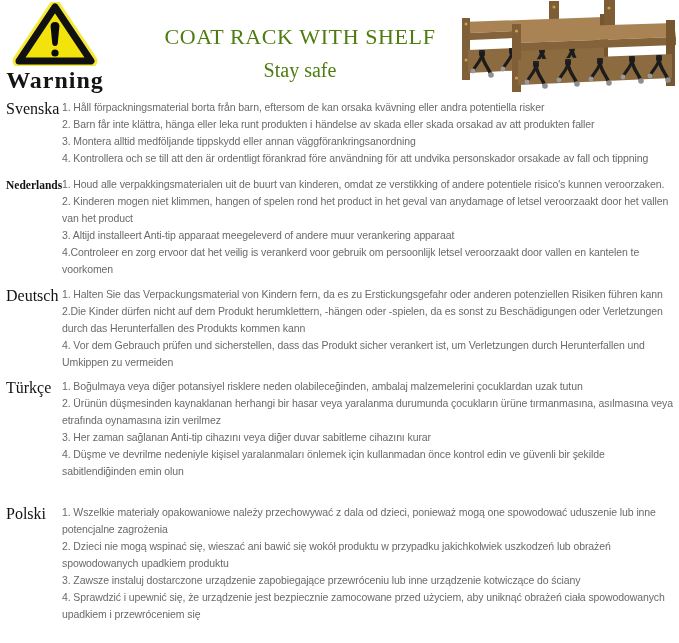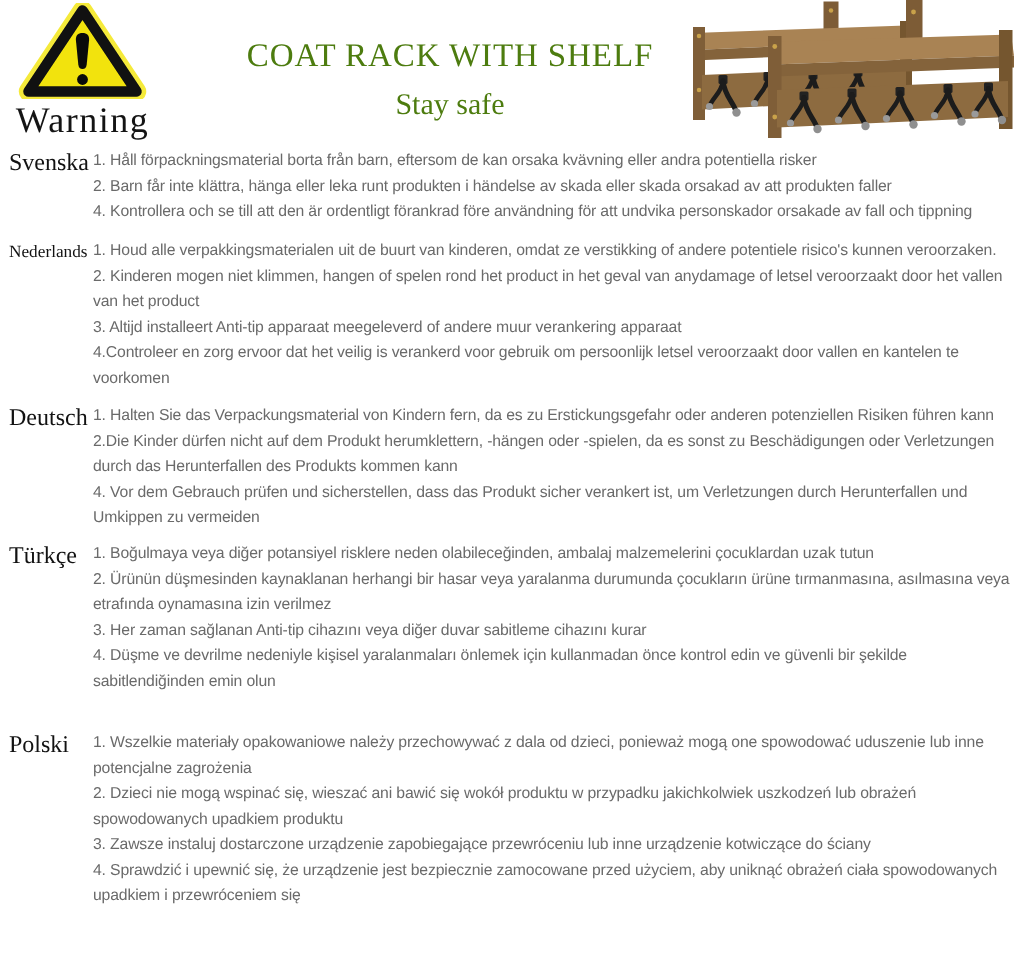--- a/index.html
+++ b/index.html
@@ -1,33 +1,33 @@
 <!DOCTYPE html>
 <html><head>
 <meta charset="utf-8">
 <style>
   html,body{margin:0;padding:0;background:#ffffff;}
   .page{position:relative;width:679px;height:643px;background:#ffffff;overflow:hidden;
         font-family:"Liberation Sans",sans-serif;}
   
   .header{position:relative;height:96px;}
   .warning-block{position:absolute;left:2px;top:2px;width:106px;text-align:center;}
-  .warning-word{font-family:"Liberation Serif",serif;font-weight:normal;font-size:24px;
+  .warning-word{font-family:"Liberation Serif",serif;font-weight:bold;font-size:24px;
                 color:#141414;margin-top:-3px;letter-spacing:1px;}
   .title-block{position:absolute;left:118px;top:24px;width:364px;text-align:center;
                font-family:"Liberation Serif",serif;color:#4d7c0f;}
   .main-title{font-size:22px;font-weight:normal;margin:0;letter-spacing:0.6px;white-space:nowrap;}
   .sub-title{font-size:20px;font-weight:normal;margin:9px 0 0 0;}
   .product-img{position:absolute;right:1px;top:0;}
   
   .sections{padding:3px 4px 0 6px;}
   .lang-section{display:flex;align-items:flex-start;}
   .lang-label{flex:0 0 56px;width:56px;font-family:"Liberation Serif",serif;
               font-size:16px;color:#121212;line-height:17px;padding-top:1px;}
-  .lang-label.small{font-size:11.5px;font-weight:normal;}
+  .lang-label.small{font-size:11.5px;font-weight:bold;}
   .items{flex:1;max-width:615px;}
   .items p{margin:0;font-size:10.5px;line-height:17px;color:#6a6a6a;letter-spacing:-0.1px;}
   .mb-sv{margin-bottom:9px;}
   .mb-nl{margin-bottom:8px;}
   .mb-de{margin-bottom:7px;}
   .mb-tr{margin-bottom:24px;}
   .mb-pl{margin-bottom:0;}
 </style>
 </head>
 <body>
@@ -115,20 +115,21 @@
     </svg>
   </div>
 
   <div class="sections">
 
     <section class="lang-section mb-sv">
       <div class="lang-label">Svenska</div>
       <div class="items">
         <p>1. Håll förpackningsmaterial borta från barn, eftersom de kan orsaka kvävning eller andra potentiella risker</p>
         <p>2. Barn får inte klättra, hänga eller leka runt produkten i händelse av skada eller skada orsakad av att produkten faller</p>
+        <p>3. Montera alltid medföljande tippskydd eller annan väggförankringsanordning</p>
         <p>4. Kontrollera och se till att den är ordentligt förankrad före användning för att undvika personskador orsakade av fall och tippning</p>
       </div>
     </section>
 
     <section class="lang-section mb-nl">
       <div class="lang-label small">Nederlands</div>
       <div class="items">
         <p>1. Houd alle verpakkingsmaterialen uit de buurt van kinderen, omdat ze verstikking of andere potentiele risico's kunnen veroorzaken.</p>
         <p>2. Kinderen mogen niet klimmen, hangen of spelen rond het product in het geval van anydamage of letsel veroorzaakt door het vallen van het product</p>
         <p>3. Altijd installeert Anti-tip apparaat meegeleverd of andere muur verankering apparaat</p>

